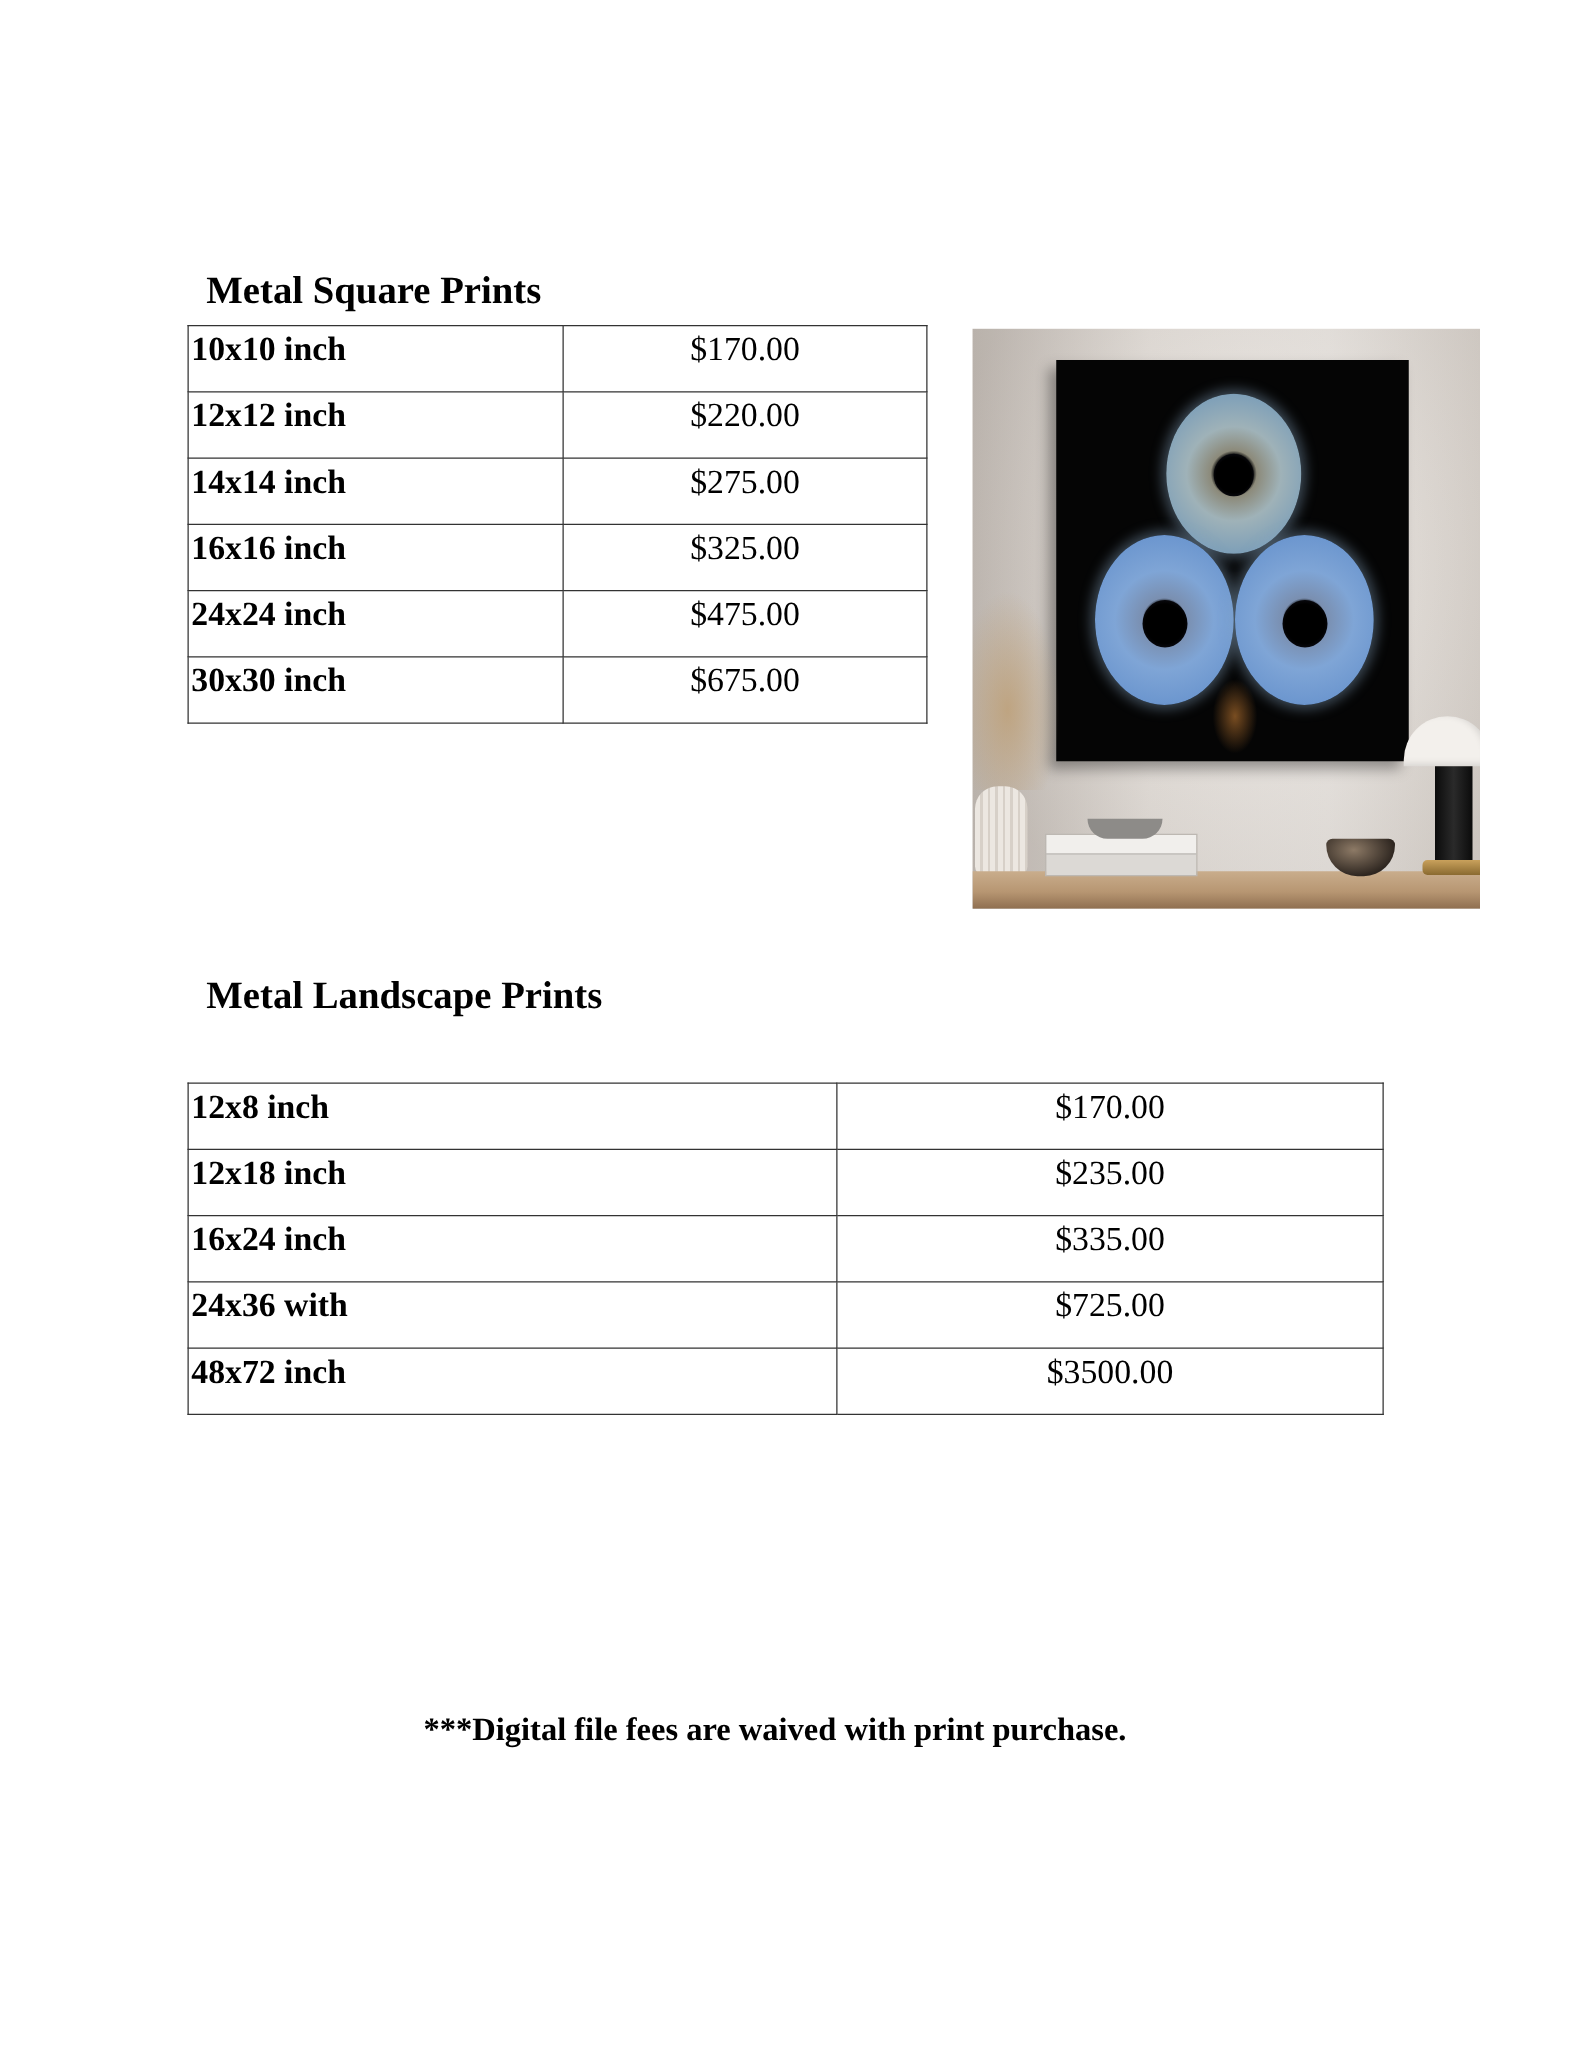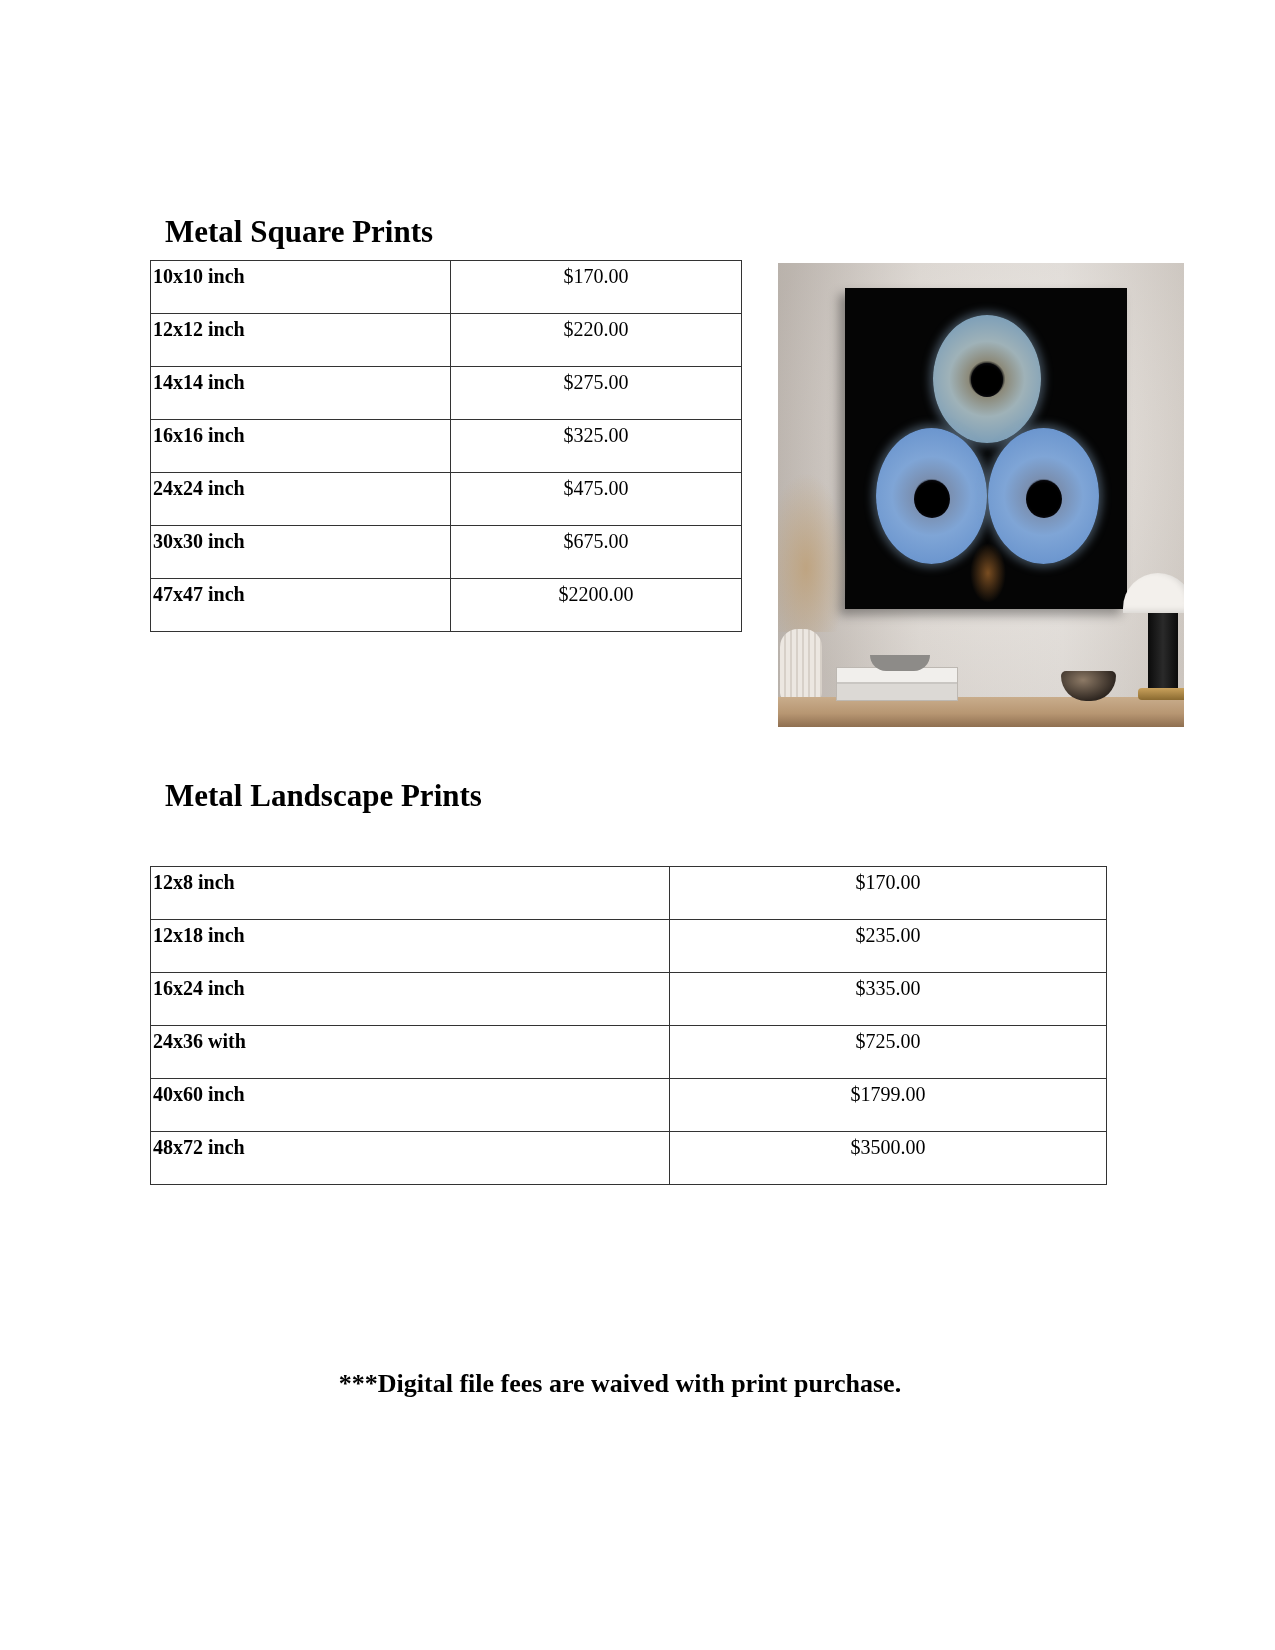--- a/index.html
+++ b/index.html
@@ -31,21 +31,21 @@
       position: absolute;
       left: 150px;
       border-collapse: collapse;
       table-layout: fixed;
     }
     table.price-table td {
       border: 1.5px solid #333333;
       height: 53px;
       padding: 0;
       vertical-align: top;
-      font-size: 20px;
+      font-size: 27px;
       line-height: 1;
       box-sizing: border-box;
     }
     td.size-cell {
       font-weight: bold;
       text-align: left;
       padding-left: 2px !important;
       padding-top: 5px !important;
     }
     td.price-cell {
@@ -203,24 +203,20 @@
       <td class="size-cell">16x16 inch</td>
       <td class="price-cell">$325.00</td>
     </tr>
     <tr>
       <td class="size-cell">24x24 inch</td>
       <td class="price-cell">$475.00</td>
     </tr>
     <tr>
       <td class="size-cell">30x30 inch</td>
       <td class="price-cell">$675.00</td>
-    </tr>
-    <tr>
-      <td class="size-cell">47x47 inch</td>
-      <td class="price-cell">$2200.00</td>
     </tr>
   </tbody>
 </table>
 
 <div class="photo" title="Metal print mockup of three blue iris eyes on black background hanging above a wooden shelf with vase, pampas grass, books, bowls and a lamp">
   <div class="wall-shade"></div>
   <div class="canvas">
     <div class="roots"></div>
     <div class="eye eye-top">
         <div class="pupil"></div>
@@ -261,23 +257,19 @@
     </tr>
     <tr>
       <td class="size-cell">16x24 inch</td>
       <td class="price-cell">$335.00</td>
     </tr>
     <tr>
       <td class="size-cell">24x36 with</td>
       <td class="price-cell">$725.00</td>
     </tr>
     <tr>
-      <td class="size-cell">40x60 inch</td>
-      <td class="price-cell">$1799.00</td>
-    </tr>
-    <tr>
       <td class="size-cell">48x72 inch</td>
       <td class="price-cell">$3500.00</td>
     </tr>
   </tbody>
 </table>
 
 <p class="footnote">***Digital file fees are waived with print purchase.</p>
 
 </body></html>

